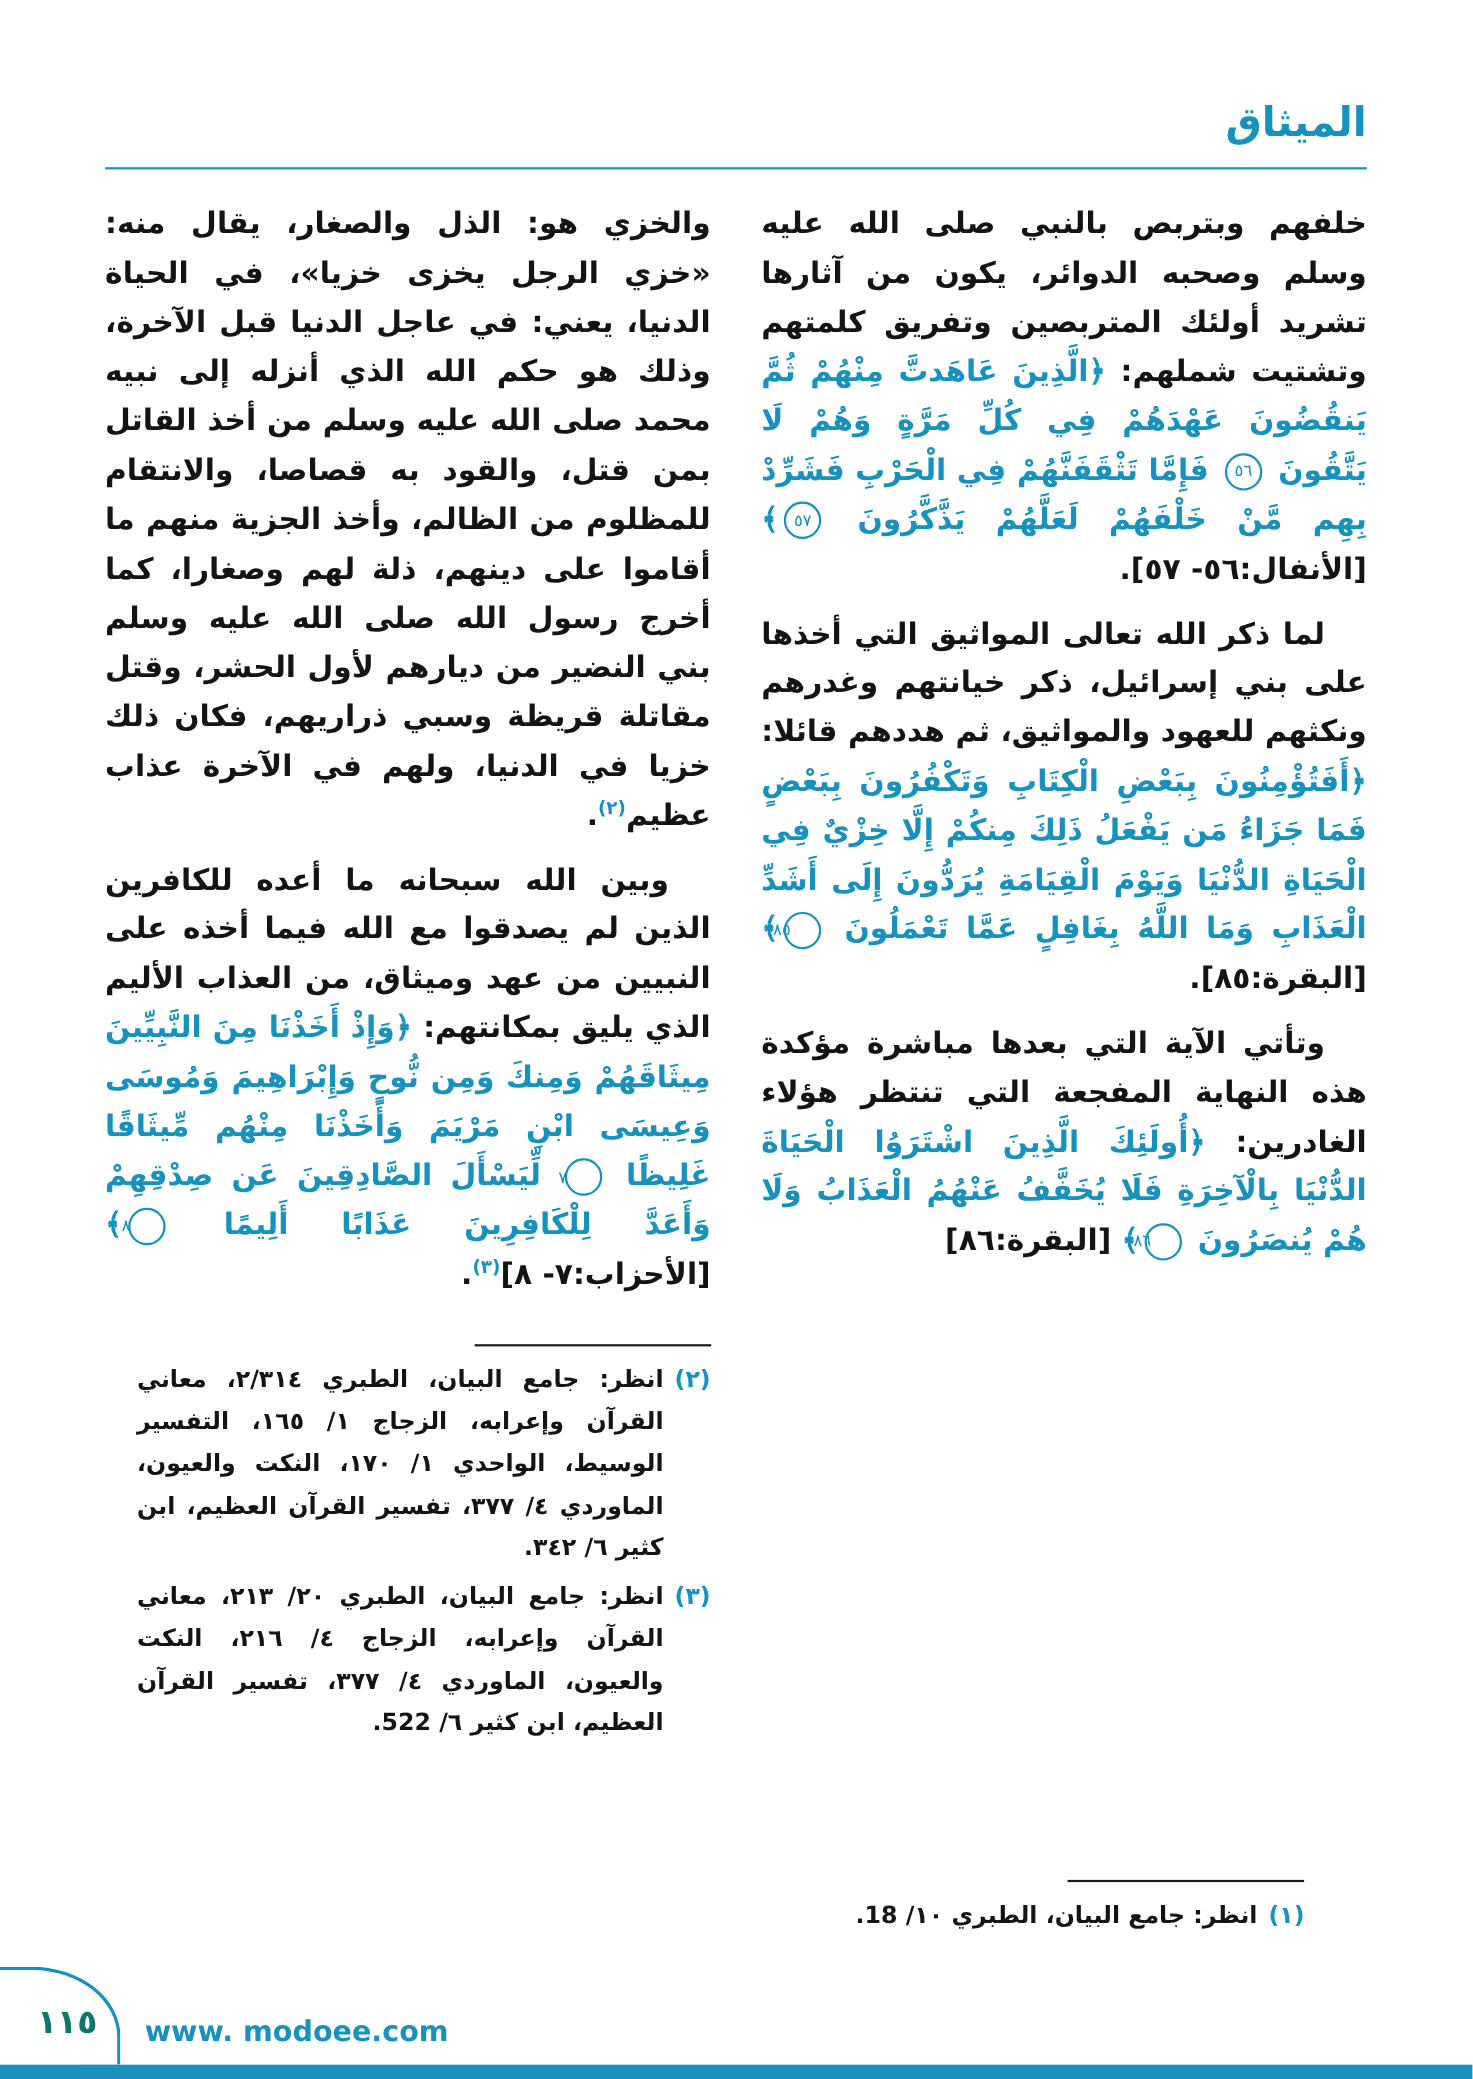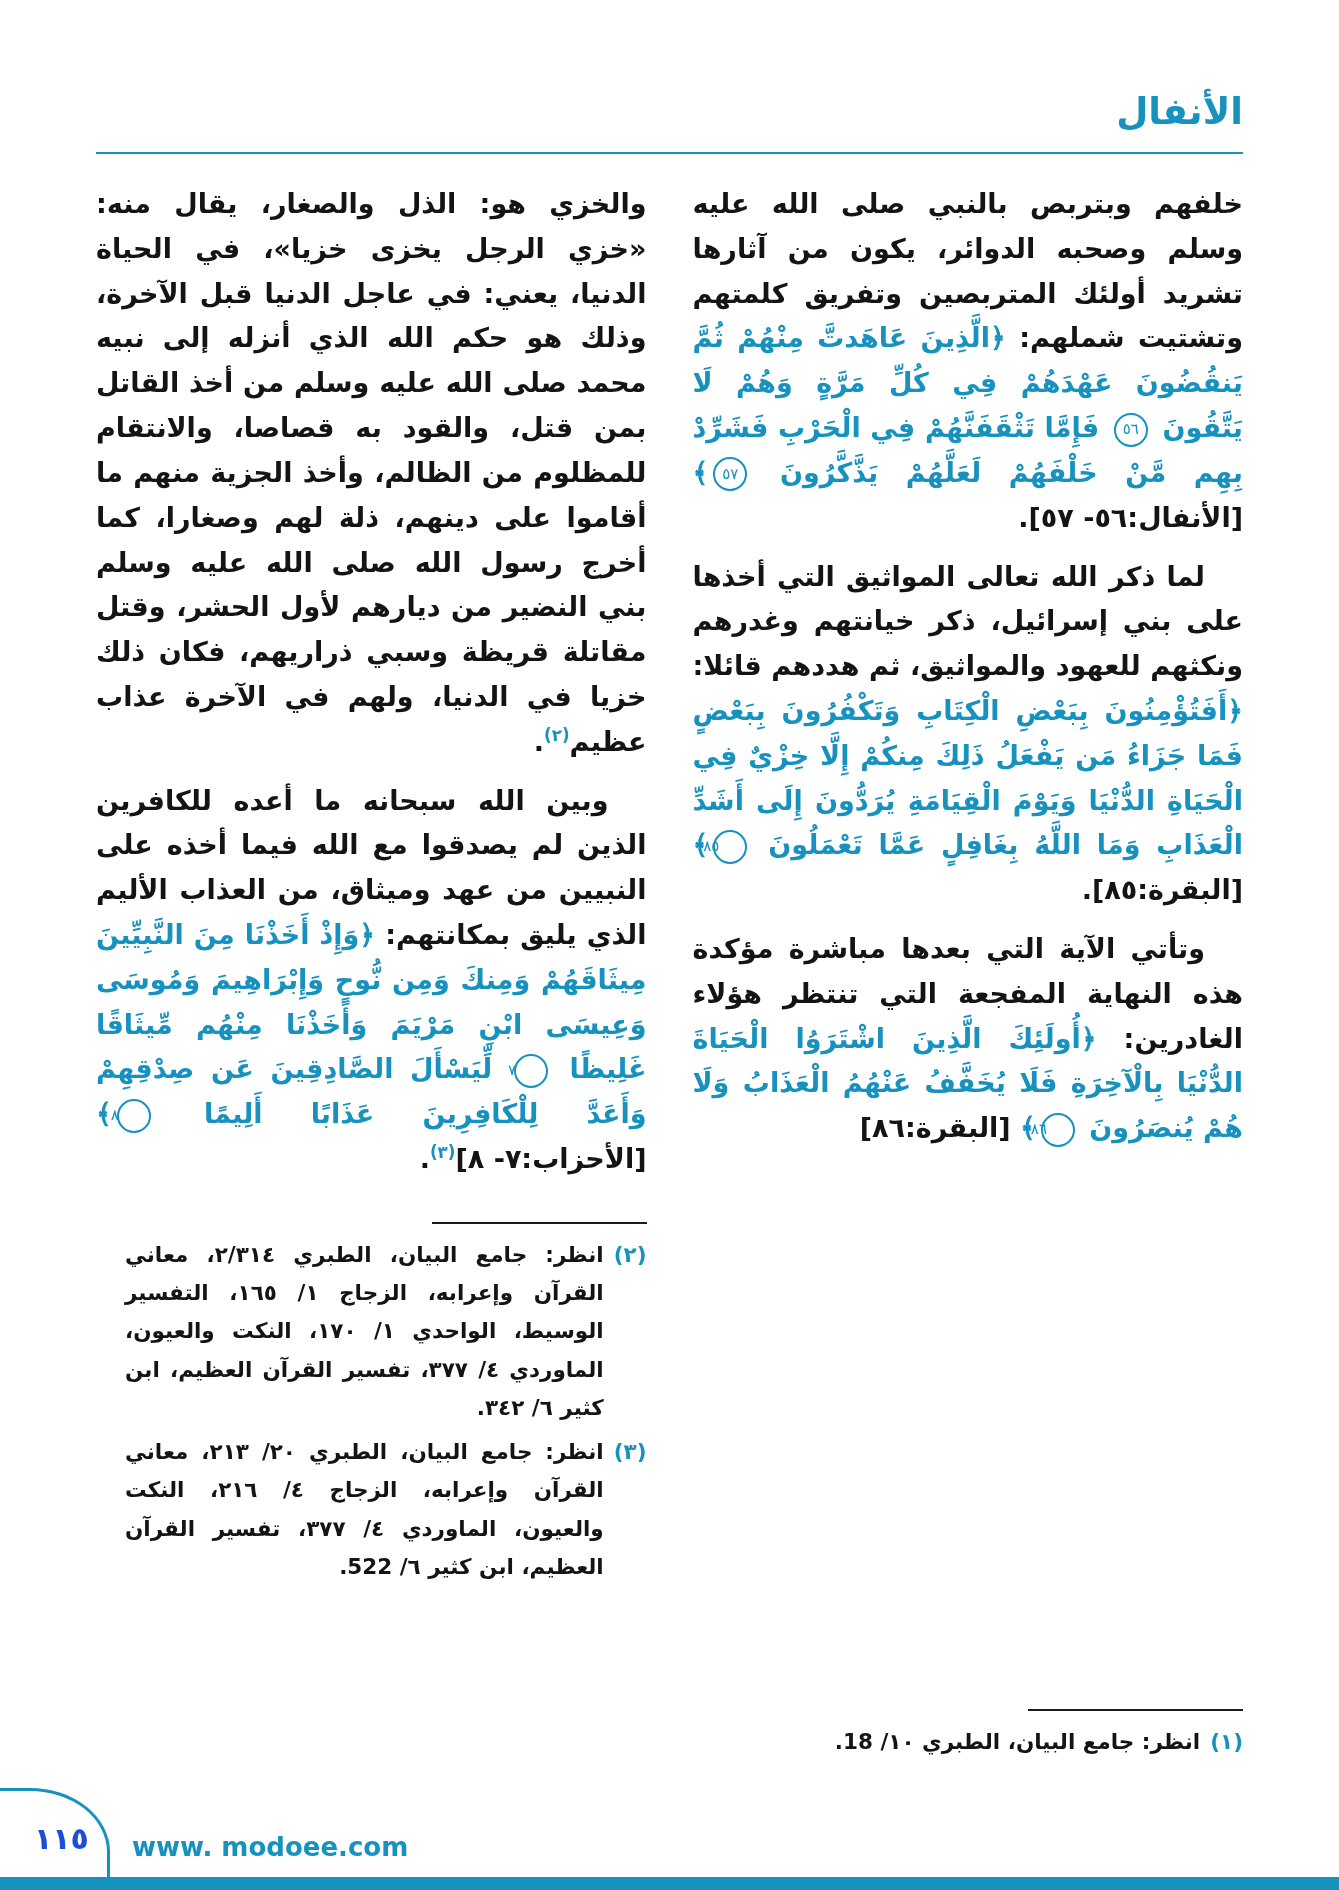--- a/index.html
+++ b/index.html
@@ -20,21 +20,21 @@
   .header-rule {
     position:absolute; top:152px; right:96px; left:96px;
     height:2px; background:var(--accent);
   }
 
   
   .columns {
     position:absolute; top:182px; right:96px; left:96px; height:1585px;
     display:flex; gap:46px; align-items:stretch;
   }
-  .col { flex:1; display:flex; flex-direction:column; }
+  .col { flex:1; display:flex; flex-direction:column;align-items:center; }
 
   .para {
     margin:0 0 14px 0; text-align:justify;
     font-size:27px; font-weight:bold; line-height:1.66; color:var(--ink);
   }
   .para.indent { text-indent:38px; }
 
   .section-heading {
     margin:16px 0 14px 0; color:var(--accent);
     font-size:29px; font-weight:bold;
@@ -73,33 +73,33 @@
     position:absolute; left:0; right:0; bottom:0; height:13px;
     background:var(--accent);
   }
   .page-num-arc {
     position:absolute; left:-5px; bottom:13px; width:112px; height:86px;
     border:3px solid var(--accent); border-left:none; border-bottom:none;
     border-top-right-radius:80px 64px;
   }
   .page-number {
     position:absolute; left:34px; bottom:34px;
-    font-size:30px; font-weight:bold; color:#1d4ed8;
+    font-size:30px; font-weight:bold; color:#0f766e;
   }
   .website {
     position:absolute; left:132px; bottom:28px; direction:ltr;
     font-size:26px; font-weight:bold; color:var(--accent);
   }
 </style>
 </head>
 <body>
 
 <div class="page">
 
-  <div class="header-title">الأنفال</div>
+  <div class="header-title">الميثاق</div>
   <div class="header-rule"></div>
 
   <div class="columns">
 
     <div class="col">
       <p class="para"><span class="seg seg-t">خلفهم وبتربص بالنبي صلى الله عليه وسلم وصحبه الدوائر، يكون من آثارها تشريد أولئك المتربصين وتفريق كلمتهم وتشتيت شملهم: </span><span class="seg seg-q">﴿الَّذِينَ عَاهَدتَّ مِنْهُمْ ثُمَّ يَنقُضُونَ عَهْدَهُمْ فِي كُلِّ مَرَّةٍ وَهُمْ لَا يَتَّقُونَ </span><span class="seg seg-a">٥٦</span><span class="seg seg-q"> فَإِمَّا تَثْقَفَنَّهُمْ فِي الْحَرْبِ فَشَرِّدْ بِهِم مَّنْ خَلْفَهُمْ لَعَلَّهُمْ يَذَّكَّرُونَ </span><span class="seg seg-a">٥٧</span><span class="seg seg-q">﴾</span><span class="seg seg-r"> [الأنفال:٥٦- ٥٧].</span></p>
       <p class="para indent"><span class="seg seg-t">لما ذكر الله تعالى المواثيق التي أخذها على بني إسرائيل، ذكر خيانتهم وغدرهم ونكثهم للعهود والمواثيق، ثم هددهم قائلا: </span><span class="seg seg-q">﴿أَفَتُؤْمِنُونَ بِبَعْضِ الْكِتَابِ وَتَكْفُرُونَ بِبَعْضٍ فَمَا جَزَاءُ مَن يَفْعَلُ ذَلِكَ مِنكُمْ إِلَّا خِزْيٌ فِي الْحَيَاةِ الدُّنْيَا وَيَوْمَ الْقِيَامَةِ يُرَدُّونَ إِلَى أَشَدِّ الْعَذَابِ وَمَا اللَّهُ بِغَافِلٍ عَمَّا تَعْمَلُونَ </span><span class="seg seg-a">٨٥</span><span class="seg seg-q">﴾</span><span class="seg seg-r"> [البقرة:٨٥].</span></p>
       <p class="para indent"><span class="seg seg-t">وتأتي الآية التي بعدها مباشرة مؤكدة هذه النهاية المفجعة التي تنتظر هؤلاء الغادرين: </span><span class="seg seg-q">﴿أُولَئِكَ الَّذِينَ اشْتَرَوُا الْحَيَاةَ الدُّنْيَا بِالْآخِرَةِ فَلَا يُخَفَّفُ عَنْهُمُ الْعَذَابُ وَلَا هُمْ يُنصَرُونَ </span><span class="seg seg-a">٨٦</span><span class="seg seg-q">﴾</span><span class="seg seg-r"> [البقرة:٨٦]</span></p>
 
       <div class="footnote-block pin-bottom">

